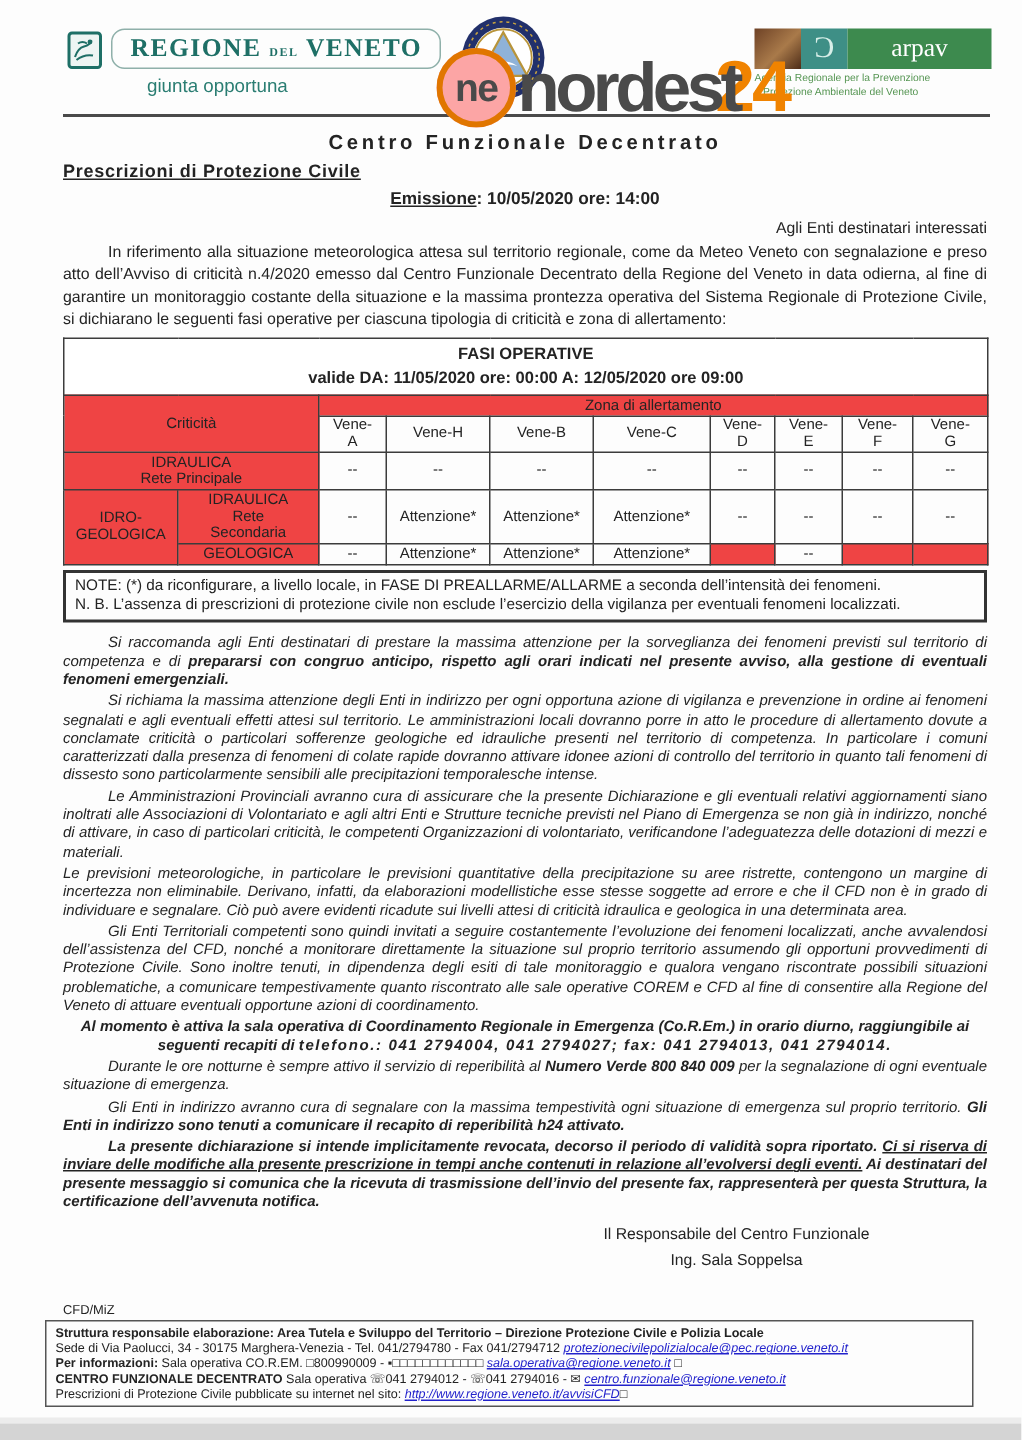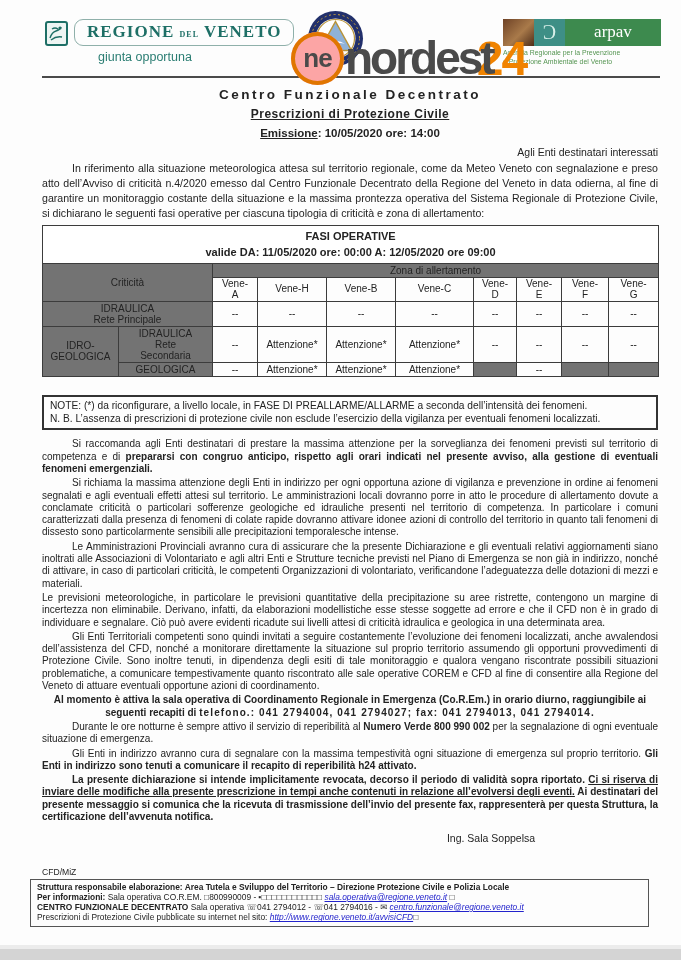--- a/index.html
+++ b/index.html
@@ -33,42 +33,42 @@
   .watermark { position:absolute; left:291px; top:28px; z-index:5; display:flex; align-items:center; height:60px; }
   .wm-circle { width:53px; height:53px; border-radius:50%; background:#fca5a5;
     display:flex; align-items:center; justify-content:center; flex:none;
     color:#4a4a4a; font-weight:bold; font-size:26px; letter-spacing:-1px;
     box-shadow:inset 0 0 0 4px #e07600; }
   .wm-text { position:relative; z-index:2; font-size:46px; font-weight:bold; color:#4a4a4a; letter-spacing:-3px; margin-left:1px; }
   .wm-24 { position:relative; z-index:1; font-size:48px; font-weight:bold; color:#f08300; margin-left:-16px; letter-spacing:-2px; }
 
   
   .t1 { text-align:center; font-weight:bold; font-size:13.5px; letter-spacing:2.5px; margin-top:7px; }
-  .t2 { text-align:center; font-weight:bold; font-size:12px; letter-spacing:0.5px; text-decoration:underline; margin-top:5px; }
+  .t2 { text-align:left; font-weight:bold; font-size:12px; letter-spacing:0.5px; text-decoration:underline; margin-top:5px; }
   .t3 { text-align:center; font-weight:bold; font-size:11.5px; margin-top:6px; }
   .t3 .u { text-decoration:underline; }
   .recipient { text-align:right; font-size:10.5px; margin-top:7px; }
 
   
   .intro { font-size:10.6px; line-height:1.42; text-align:justify; text-indent:30px; margin:3px 0 4px; }
 
   
   table { width:100%; border-collapse:collapse; table-layout:fixed; font-size:10px; color:#232323; }
   th, td { border:1.5px solid #3c3c3c; padding:1px 2px; text-align:center; vertical-align:middle; font-weight:normal; }
   .fasi { font-weight:bold; font-size:11px; line-height:1.4; padding:3px 2px; background:#fff; }
-  .shade { background:#737373; }
+  .shade { background:#ef4444; }
   .pre { white-space:pre-line; }
   .zrow td { padding:0 2px 1px; }
 
   
-  .notebox { border:2px solid #333; margin-top:18px; padding:2px 6px 3px; font-size:10.2px; line-height:1.3; }
+  .notebox { border:2px solid #333; margin-top:3px; padding:2px 6px 3px; font-size:10.2px; line-height:1.3; }
   .notebox .just { text-align:justify; }
 
   
-  .bodytext { margin-top:8px; }
+  .bodytext { margin-top:8px;font-style:italic; }
   .para { font-size:10px; line-height:1.23; text-align:justify; margin:2px 0; }
   .ind { text-indent:30px; }
   .cb { text-align:center; font-weight:bold; text-indent:0; padding:0 10px; }
   .ls { letter-spacing:1.1px; }
   .bu { font-weight:bold; text-decoration:underline; }
 
   
   .sig { width:290px; margin:7px 22px 0 auto; text-align:center; font-size:10.5px; line-height:1.55; }
   .ref { font-size:8.6px; margin-top:20px; }
   .footerbox { border:1.5px solid #555; margin:2px 9px 0 -12px; padding:2px 6px 3px; font-size:8.4px; line-height:1.22; }
@@ -222,33 +222,35 @@
       <div class="just">N. B. L’assenza di prescrizioni di protezione civile non esclude l’esercizio della vigilanza per eventuali fenomeni localizzati.</div>
     </div>
 
     <div class="bodytext">
       <p class="para ind"><span>Si raccomanda agli Enti destinatari di prestare la massima attenzione per la sorveglianza dei fenomeni previsti sul territorio di competenza e di </span><b>prepararsi con congruo anticipo, rispetto agli orari indicati nel presente avviso, alla gestione di eventuali fenomeni emergenziali.</b></p>
       <p class="para ind">Si richiama la massima attenzione degli Enti in indirizzo per ogni opportuna azione di vigilanza e prevenzione in ordine ai fenomeni segnalati e agli eventuali effetti attesi sul territorio. Le amministrazioni locali dovranno porre in atto le procedure di allertamento dovute a conclamate criticità o particolari sofferenze geologiche ed idrauliche presenti nel territorio di competenza. In particolare i comuni caratterizzati dalla presenza di fenomeni di colate rapide dovranno attivare idonee azioni di controllo del territorio in quanto tali fenomeni di dissesto sono particolarmente sensibili alle precipitazioni temporalesche intense.</p>
       <p class="para ind">Le Amministrazioni Provinciali avranno cura di assicurare che la presente Dichiarazione e gli eventuali relativi aggiornamenti siano inoltrati alle Associazioni di Volontariato e agli altri Enti e Strutture tecniche previsti nel Piano di Emergenza se non già in indirizzo, nonché di attivare, in caso di particolari criticità, le competenti Organizzazioni di volontariato, verificandone l’adeguatezza delle dotazioni di mezzi e materiali.</p>
       <p class="para">Le previsioni meteorologiche, in particolare le previsioni quantitative della precipitazione su aree ristrette, contengono un margine di incertezza non eliminabile. Derivano, infatti, da elaborazioni modellistiche esse stesse soggette ad errore e che il CFD non è in grado di individuare e segnalare. Ciò può avere evidenti ricadute sui livelli attesi di criticità idraulica e geologica in una determinata area.</p>
       <p class="para ind">Gli Enti Territoriali competenti sono quindi invitati a seguire costantemente l’evoluzione dei fenomeni localizzati, anche avvalendosi dell’assistenza del CFD, nonché a monitorare direttamente la situazione sul proprio territorio assumendo gli opportuni provvedimenti di Protezione Civile. Sono inoltre tenuti, in dipendenza degli esiti di tale monitoraggio e qualora vengano riscontrate possibili situazioni problematiche, a comunicare tempestivamente quanto riscontrato alle sale operative COREM e CFD al fine di consentire alla Regione del Veneto di attuare eventuali opportune azioni di coordinamento.</p>
       <p class="para cb"><span>Al momento è attiva la sala operativa di Coordinamento Regionale in Emergenza (Co.R.Em.) in orario diurno, raggiungibile ai seguenti recapiti di </span><span class="ls">telefono.: 041 2794004, 041 2794027; fax: 041 2794013, 041 2794014.</span></p>
-      <p class="para ind"><span>Durante le ore notturne è sempre attivo il servizio di reperibilità al </span><b>Numero Verde 800 990 002</b><span> per la segnalazione di ogni eventuale situazione di emergenza.</span></p>
+      <p class="para ind"><span>Durante le ore notturne è sempre attivo il servizio di reperibilità al </span><b>Numero Verde 800 840 009</b><span> per la segnalazione di ogni eventuale situazione di emergenza.</span></p>
       <p class="para ind"><span>Gli Enti in indirizzo avranno cura di segnalare con la massima tempestività ogni situazione di emergenza sul proprio territorio. </span><b>Gli Enti in indirizzo sono tenuti a comunicare il recapito di reperibilità h24 attivato.</b></p>
       <p class="para ind"><b>La presente dichiarazione si intende implicitamente revocata, decorso il periodo di validità sopra riportato. </b><span class="bu">Ci si riserva di inviare delle modifiche alla presente prescrizione in tempi anche contenuti in relazione all’evolversi degli eventi.</span><b> Ai destinatari del presente messaggio si comunica che la ricevuta di trasmissione dell’invio del presente fax, rappresenterà per questa Struttura, la certificazione dell’avvenuta notifica.</b></p>
     </div>
 
     <div class="sig">
+      <div>Il  Responsabile del Centro Funzionale</div>
       <div>Ing. Sala Soppelsa</div>
     </div>
 
     <div class="ref">CFD/MiZ</div>
 
     <div class="footerbox">
       <div><b>Struttura responsabile elaborazione: Area Tutela e Sviluppo del Territorio – Direzione Protezione Civile e Polizia Locale</b></div>
+      <div><span>Sede di Via Paolucci, 34 - 30175 Marghera-Venezia - Tel. 041/2794780 - Fax 041/2794712 </span><span class="lk">protezionecivilepolizialocale@pec.regione.veneto.it</span></div>
       <div><b>Per informazioni:</b><span> Sala operativa CO.R.EM. □800990009 - ▪□□□□□□□□□□□□ </span><span class="lk">sala.operativa@regione.veneto.it</span><span> □</span></div>
       <div><b>CENTRO FUNZIONALE DECENTRATO</b><span> Sala operativa ☏041 2794012 - ☏041 2794016 - ✉ </span><span class="lk">centro.funzionale@regione.veneto.it</span></div>
       <div><span>Prescrizioni di Protezione Civile pubblicate su internet nel sito: </span><span class="lk">http://www.regione.veneto.it/avvisiCFD</span><span>□</span></div>
     </div>
   </div>
 
   <div class="band2"></div>
   <div class="band"></div>
 </div>
 

